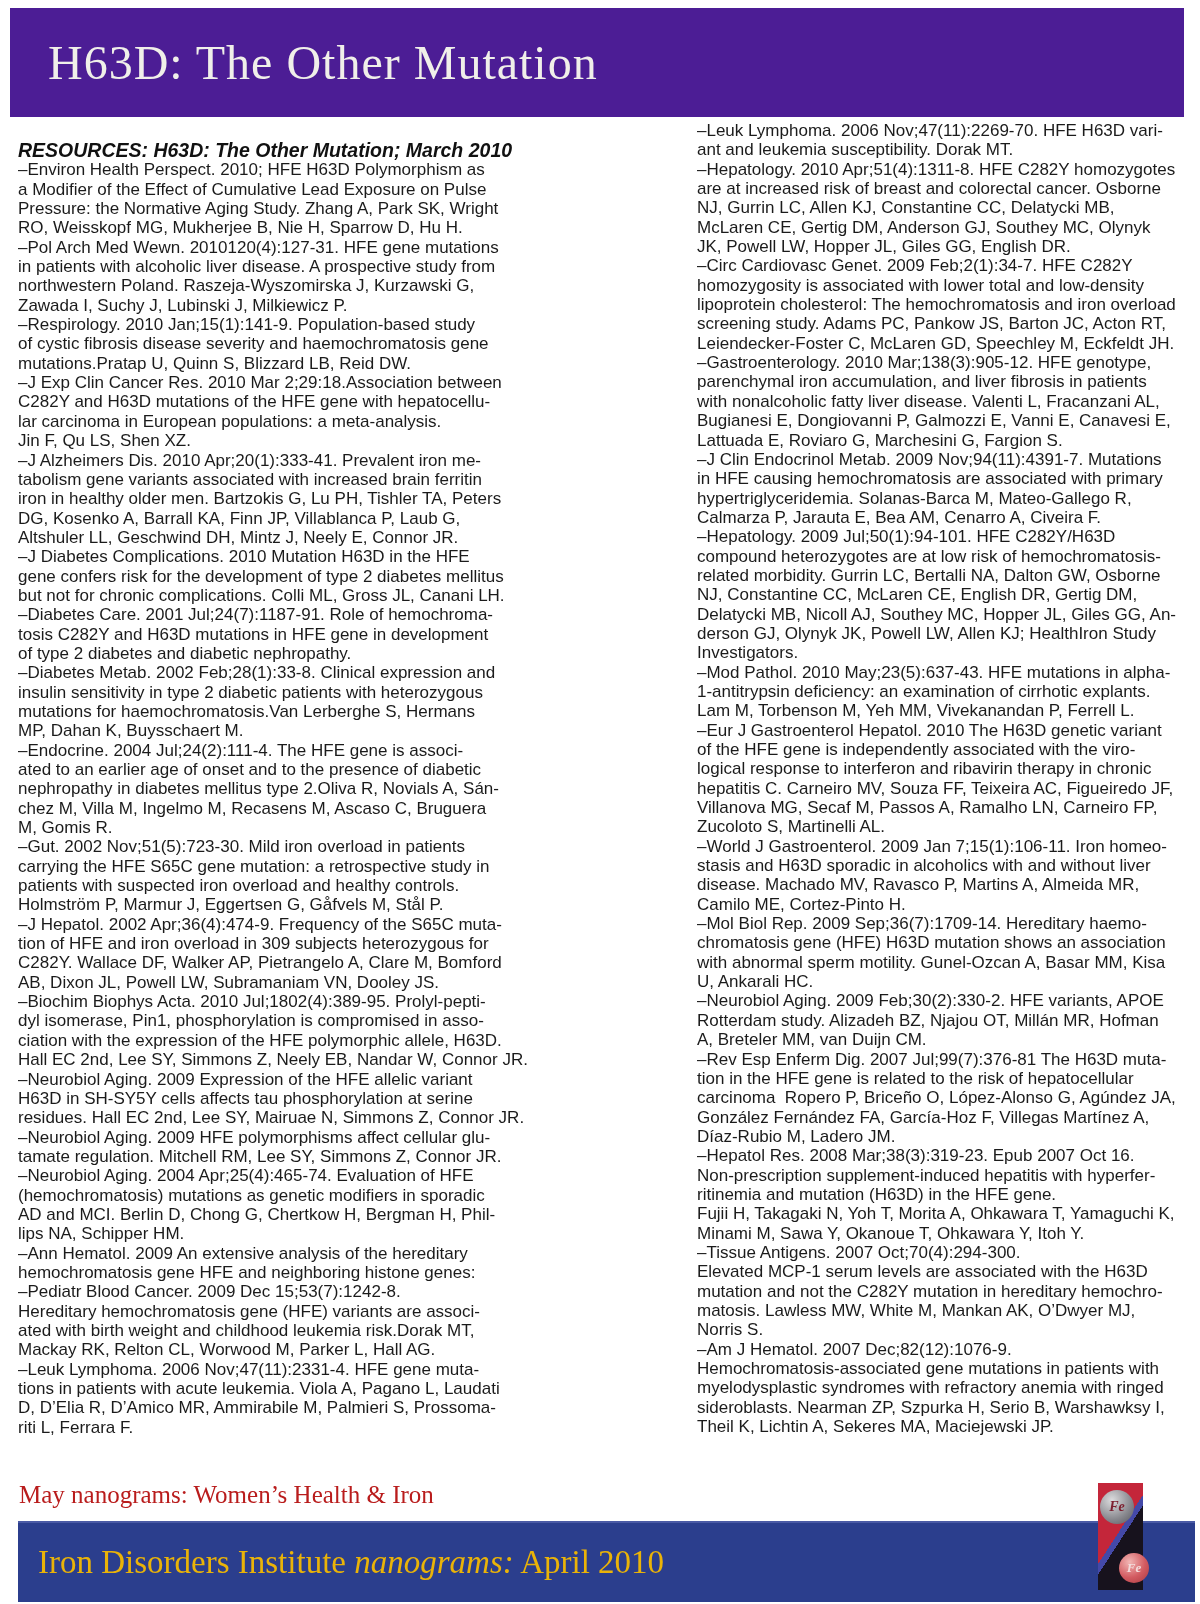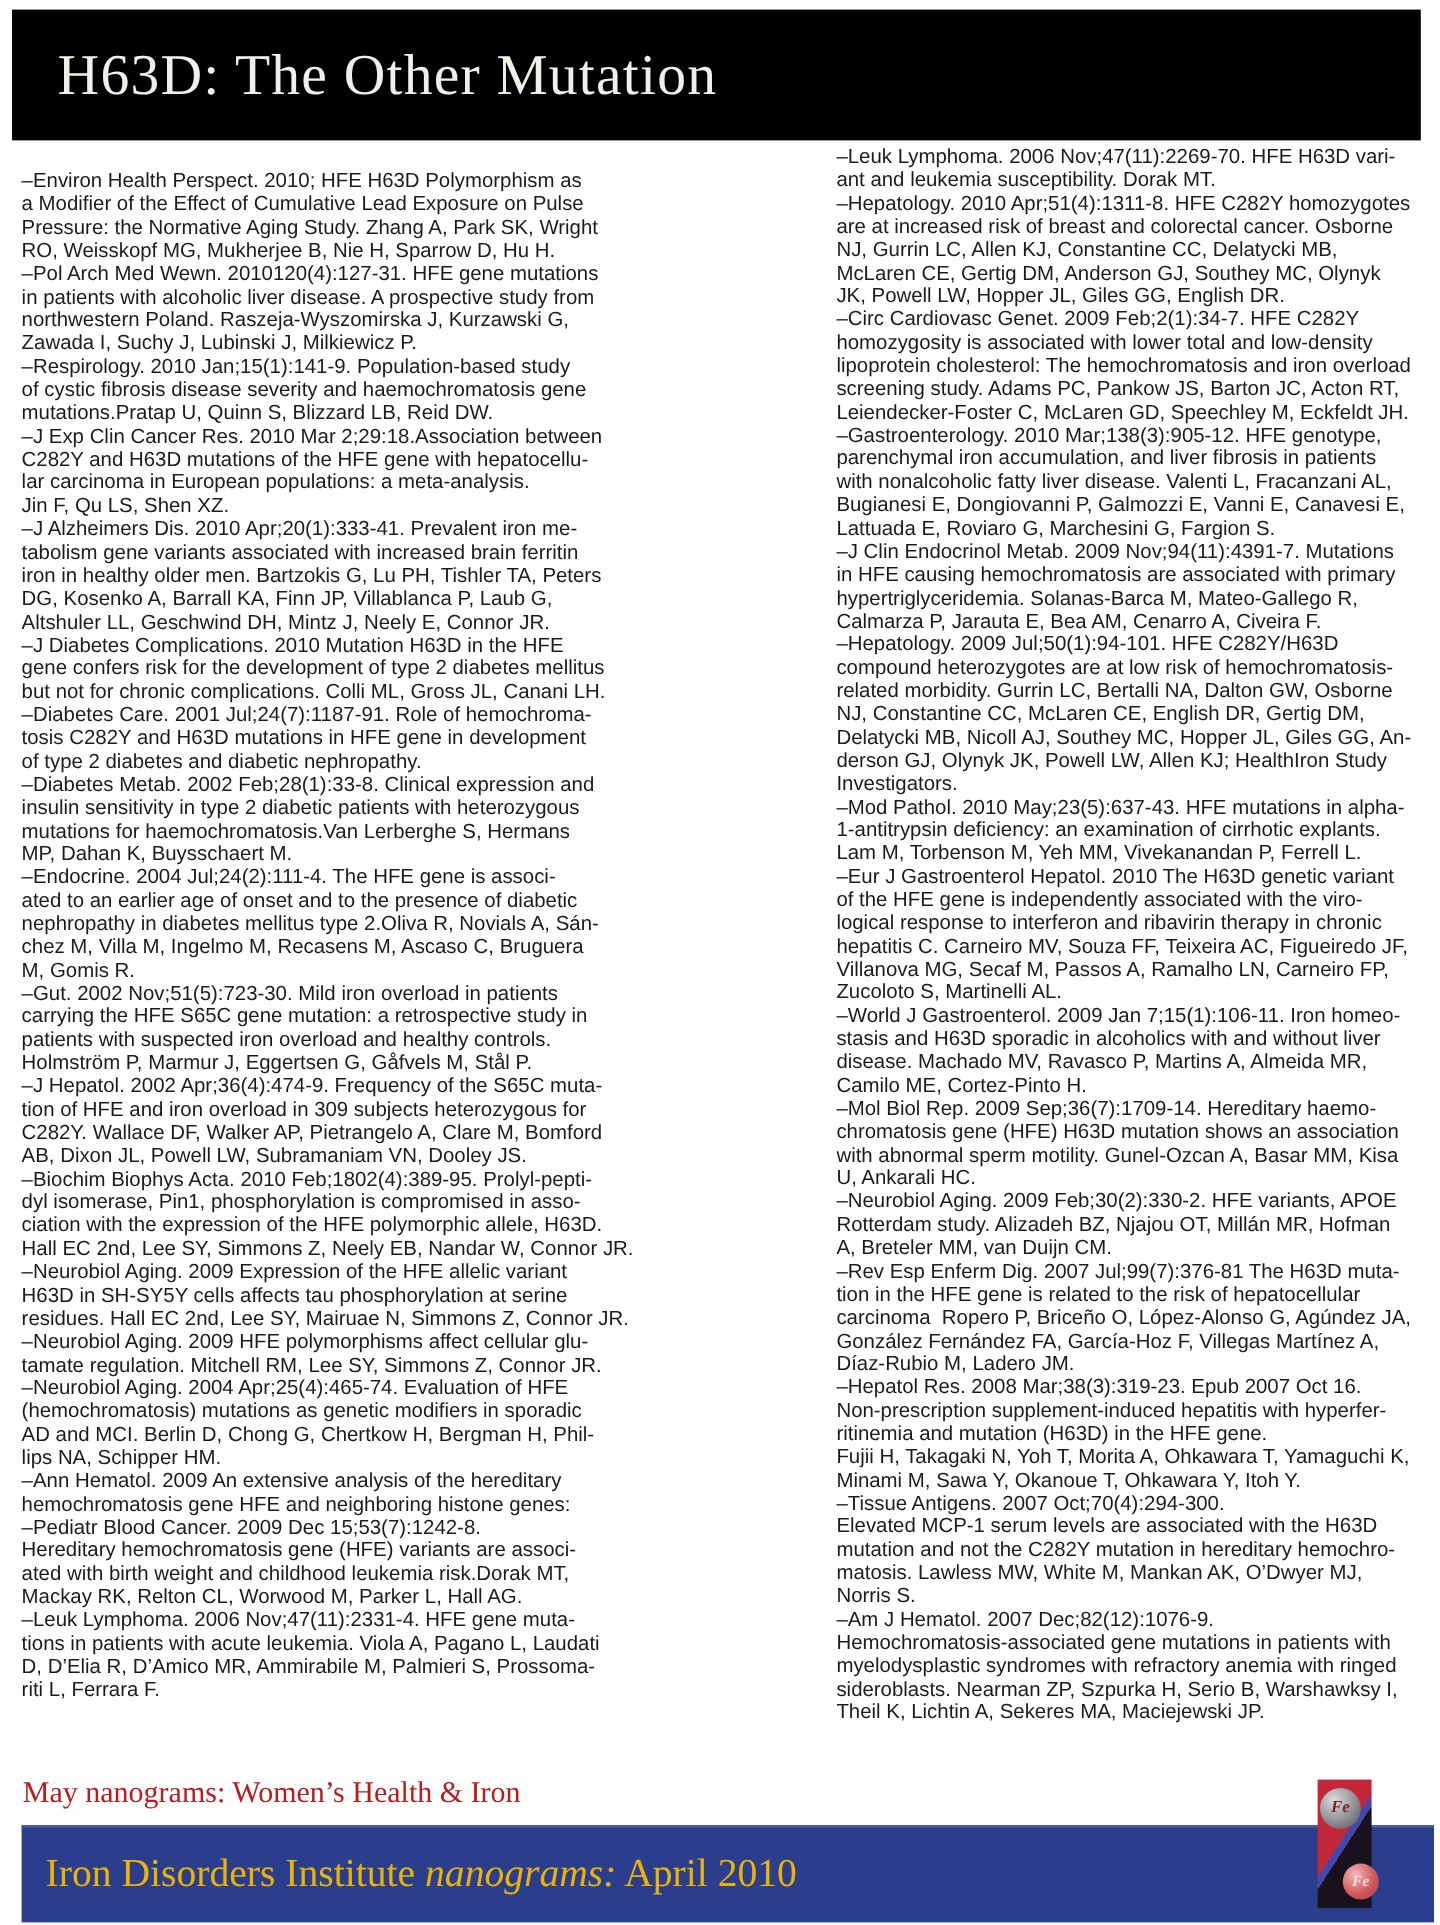--- a/index.html
+++ b/index.html
@@ -2,21 +2,21 @@
 <html><head>
 <meta charset="utf-8">
 <style>
   html,body{margin:0;padding:0;}
   body{
     width:1200px;height:1604px;background:#ffffff;position:relative;
     font-family:"Liberation Sans",sans-serif;color:#1b1b1b;overflow:hidden;
   }
   .header{
     position:absolute;left:10px;top:8px;width:1174px;height:109px;
-    background:#000000;display:flex;align-items:center;
+    background:#4c1d95;display:flex;align-items:center;
   }
   .header-title{
     font-family:"Liberation Serif","DejaVu Serif",serif;
     font-size:48px;color:#f0efe9;padding-left:38px;letter-spacing:1px;
     white-space:nowrap;
   }
   .col{position:absolute;}
   .col-left{left:18px;top:141px;}
   .col-right{left:697px;top:121px;}
   .line{
@@ -59,20 +59,21 @@
   }
 </style>
 </head>
 <body>
 
 <div class="header">
   <div class="header-title">H63D: The Other Mutation</div>
 </div>
 
 <div class="col col-left">
+  <div class="col-heading">RESOURCES: H63D: The Other Mutation; March 2010</div>
   <div>
       <div class="line">–Environ Health Perspect. 2010; HFE H63D Polymorphism as</div>
       <div class="line">a Modifier of the Effect of Cumulative Lead Exposure on Pulse</div>
       <div class="line">Pressure: the Normative Aging Study. Zhang A, Park SK, Wright</div>
       <div class="line">RO, Weisskopf MG, Mukherjee B, Nie H, Sparrow D, Hu H.</div>
       <div class="line">–Pol Arch Med Wewn. 2010120(4):127-31. HFE gene mutations</div>
       <div class="line">in patients with alcoholic liver disease. A prospective study from</div>
       <div class="line">northwestern Poland. Raszeja-Wyszomirska J, Kurzawski G,</div>
       <div class="line">Zawada I, Suchy J, Lubinski J, Milkiewicz P.</div>
       <div class="line">–Respirology. 2010 Jan;15(1):141-9. Population-based study</div>
@@ -103,21 +104,21 @@
       <div class="line">chez M, Villa M, Ingelmo M, Recasens M, Ascaso C, Bruguera</div>
       <div class="line">M, Gomis R.</div>
       <div class="line">–Gut. 2002 Nov;51(5):723-30. Mild iron overload in patients</div>
       <div class="line">carrying the HFE S65C gene mutation: a retrospective study in</div>
       <div class="line">patients with suspected iron overload and healthy controls.</div>
       <div class="line">Holmström P, Marmur J, Eggertsen G, Gåfvels M, Stål P.</div>
       <div class="line">–J Hepatol. 2002 Apr;36(4):474-9. Frequency of the S65C muta-</div>
       <div class="line">tion of HFE and iron overload in 309 subjects heterozygous for</div>
       <div class="line">C282Y. Wallace DF, Walker AP, Pietrangelo A, Clare M, Bomford</div>
       <div class="line">AB, Dixon JL, Powell LW, Subramaniam VN, Dooley JS.</div>
-      <div class="line">–Biochim Biophys Acta. 2010 Feb;1802(4):389-95. Prolyl-pepti-</div>
+      <div class="line">–Biochim Biophys Acta. 2010 Jul;1802(4):389-95. Prolyl-pepti-</div>
       <div class="line">dyl isomerase, Pin1, phosphorylation is compromised in asso-</div>
       <div class="line">ciation with the expression of the HFE polymorphic allele, H63D.</div>
       <div class="line">Hall EC 2nd, Lee SY, Simmons Z, Neely EB, Nandar W, Connor JR.</div>
       <div class="line">–Neurobiol Aging. 2009 Expression of the HFE allelic variant</div>
       <div class="line">H63D in SH-SY5Y cells affects tau phosphorylation at serine</div>
       <div class="line">residues. Hall EC 2nd, Lee SY, Mairuae N, Simmons Z, Connor JR.</div>
       <div class="line">–Neurobiol Aging. 2009 HFE polymorphisms affect cellular glu-</div>
       <div class="line">tamate regulation. Mitchell RM, Lee SY, Simmons Z, Connor JR.</div>
       <div class="line">–Neurobiol Aging. 2004 Apr;25(4):465-74. Evaluation of HFE</div>
       <div class="line">(hemochromatosis) mutations as genetic modifiers in sporadic</div>

